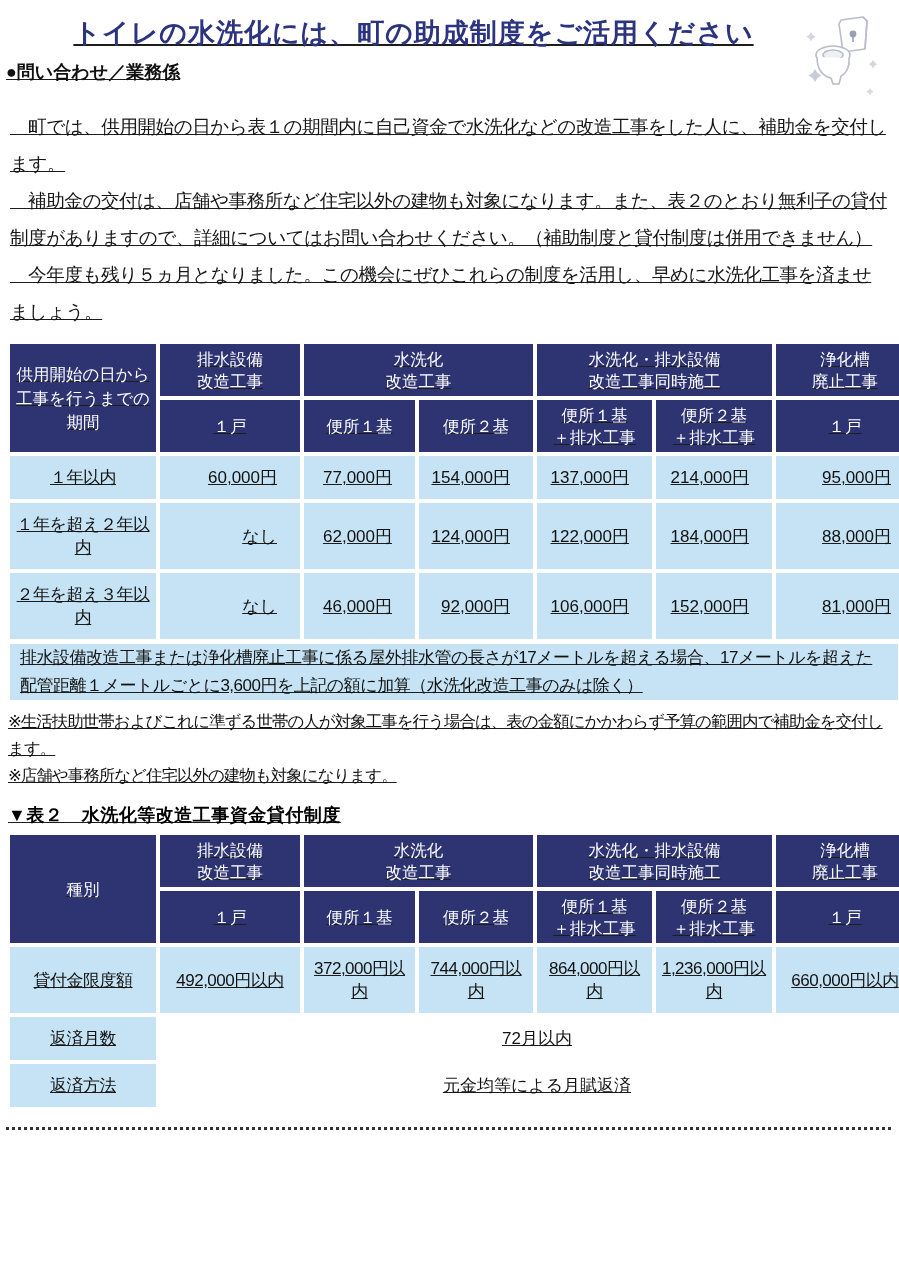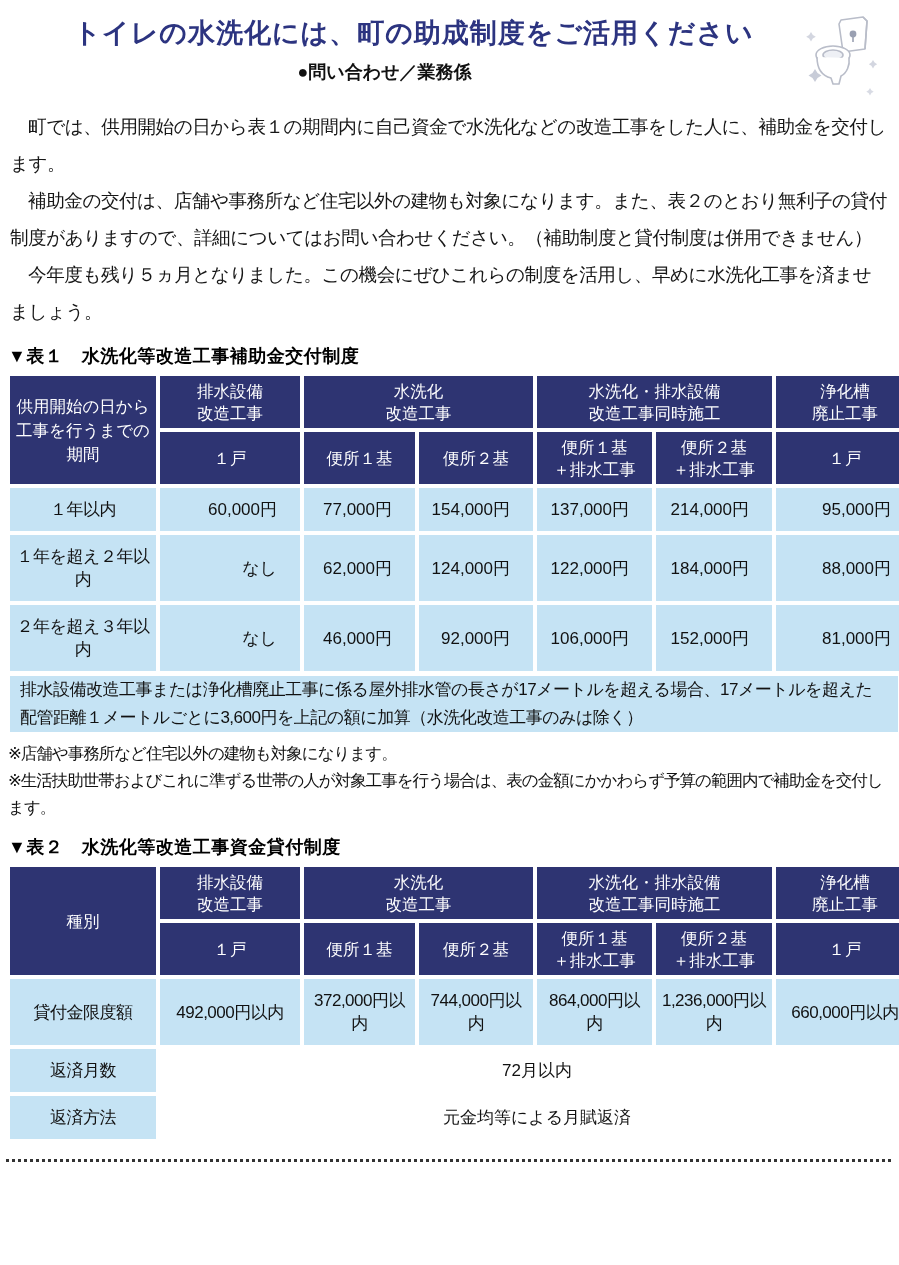--- a/index.html
+++ b/index.html
@@ -1,30 +1,30 @@
 <!DOCTYPE html>
 <html lang="ja"><head>
 <meta charset="utf-8">
 <style>
   html,body{margin:0;padding:0;background:#ffffff;}
   body{
     width:899px;height:1265px;position:relative;overflow:hidden;
     font-family:"Liberation Sans","DejaVu Sans",sans-serif;
     color:#1d1d1d;-webkit-font-smoothing:antialiased;
   }
-  .page{padding:10px 8px 0 6px;position:relative;}
+  .page{padding:10px 8px 0 6px;position:relative;text-decoration:underline;}
 
   
   .hdr{position:relative;height:92px;}
   .hdr-title{
     text-align:center;font-size:27px;font-weight:bold;color:#2c3480;
     letter-spacing:1px;padding-top:5px;padding-right:70px;
   }
   .hdr-contact{
-    text-align:center;font-size:18px;font-weight:bold;color:#111;
+    text-align:left;font-size:18px;font-weight:bold;color:#111;
     padding-right:128px;margin-top:9px;
   }
   .toilet{position:absolute;right:10px;top:2px;width:78px;height:86px;}
 
   
   .paras{font-size:18.6px;line-height:37px;letter-spacing:-0.5px;color:#161616;
          margin:6px 4px 10px 4px;}
   .paras p{margin:0;}
 
   
@@ -79,21 +79,20 @@
       </g>
     </svg>
   </div>
 
   <div class="paras">
     <p>　町では、供用開始の日から表１の期間内に自己資金で水洗化などの改造工事をした人に、補助金を交付します。</p>
     <p>　補助金の交付は、店舗や事務所など住宅以外の建物も対象になります。また、表２のとおり無利子の貸付制度がありますので、詳細についてはお問い合わせください。（補助制度と貸付制度は併用できません）</p>
     <p>　今年度も残り５ヵ月となりました。この機会にぜひこれらの制度を活用し、早めに水洗化工事を済ませましょう。</p>
   </div>
 
-  <div class="tcap">▼表１　水洗化等改造工事補助金交付制度</div>
   <table class="jt">
     <colgroup>
       <col class="c0">
         <col class="c1">
         <col class="c2">
         <col class="c3">
         <col class="c4">
         <col class="c5">
         <col class="c6">
     </colgroup>
@@ -145,22 +144,22 @@
         <td class="cell amt">46,000円</td>
         <td class="cell amt">92,000円</td>
         <td class="cell amt">106,000円</td>
         <td class="cell amt">152,000円</td>
         <td class="cell amt">81,000円</td>
       </tr>
     </tbody>
   </table>
   <div class="tfoot">排水設備改造工事または浄化槽廃止工事に係る屋外排水管の長さが17メートルを超える場合、17メートルを超えた配管距離１メートルごとに3,600円を上記の額に加算（水洗化改造工事のみは除く）</div>
   <div class="notes">
+    <p>※生活扶助世帯およびこれに準ずる世帯の人が対象工事を行う場合は、表の金額にかかわらず予算の範囲内で補助金を交付します。</p>
     <p>※店舗や事務所など住宅以外の建物も対象になります。</p>
-    <p>※生活扶助世帯およびこれに準ずる世帯の人が対象工事を行う場合は、表の金額にかかわらず予算の範囲内で補助金を交付します。</p>
   </div>
 
   <div class="tcap">▼表２　水洗化等改造工事資金貸付制度</div>
   <table class="jt">
     <colgroup>
       <col class="c0">
         <col class="c1">
         <col class="c2">
         <col class="c3">
         <col class="c4">

